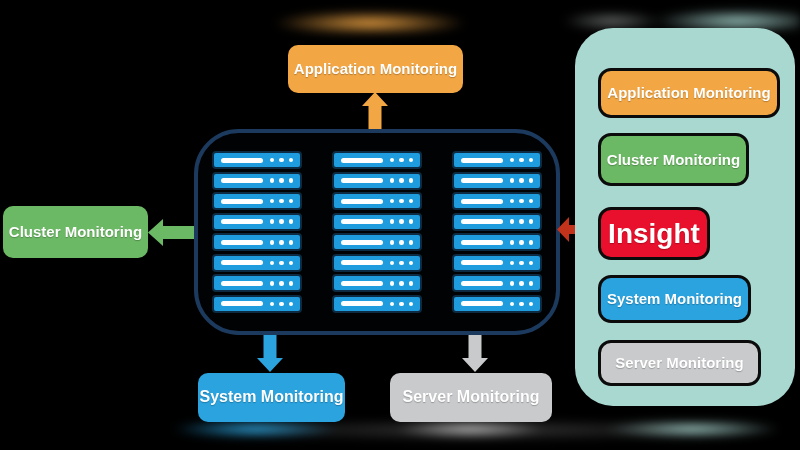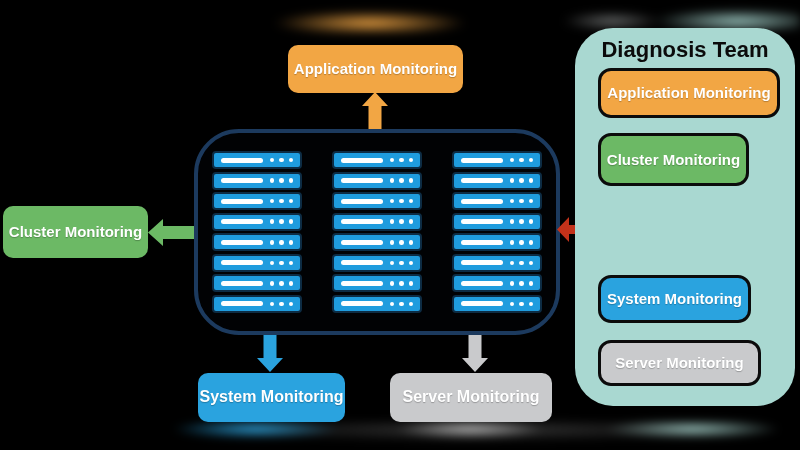--- a/index.html
+++ b/index.html
@@ -287,25 +287,25 @@
 
   <div class="node node-system" style="background-color: rgb(42, 163, 223);">System Monitoring</div>
 
   <div class="node node-server" style="background-color: rgb(201, 202, 204);">Server Monitoring</div>
 
   <svg class="arrow" style="left:557px;top:217px" width="48" height="25" viewBox="0 0 48 25">
     <polygon points="0,12.5 12,0 12,8 36,8 36,0 48,12.5 36,25 36,17 12,17 12,25" fill="#C3321A"></polygon>
   </svg>
 
   <div class="panel" style="background-color: rgb(169, 216, 209);">
-    <div class="panel-title">Diagnosis Team</div>
 
     <div class="p-item p-item-application" style="background-color: rgb(242, 166, 68);">Application Monitoring</div>
 
     <div class="p-item p-item-cluster" style="background-color: rgb(108, 185, 101);">Cluster Monitoring</div>
 
+    <div class="p-item p-item-insight" style="background-color: rgb(232, 16, 44);">Insight</div>
 
     <div class="p-item p-item-system" style="background-color: rgb(42, 163, 223);">System Monitoring</div>
 
     <div class="p-item p-item-server" style="background-color: rgb(201, 202, 204);">Server Monitoring</div>
   </div>
 
 </div>
 
 </body></html>

